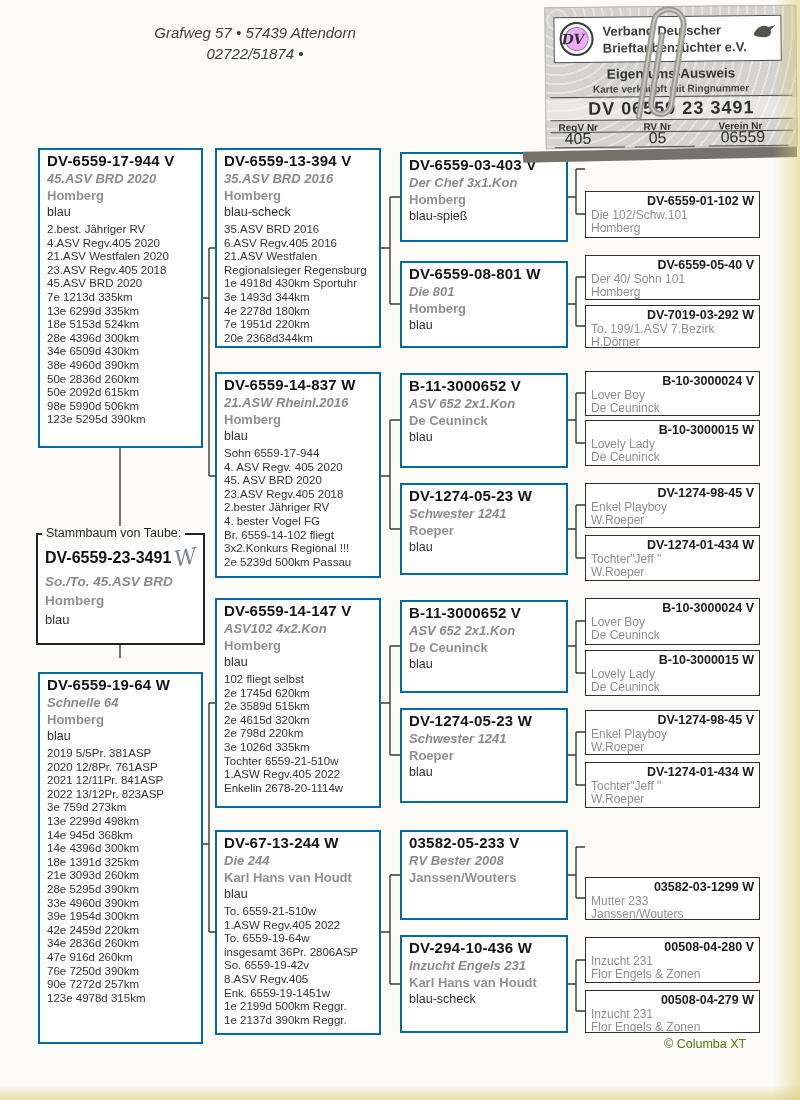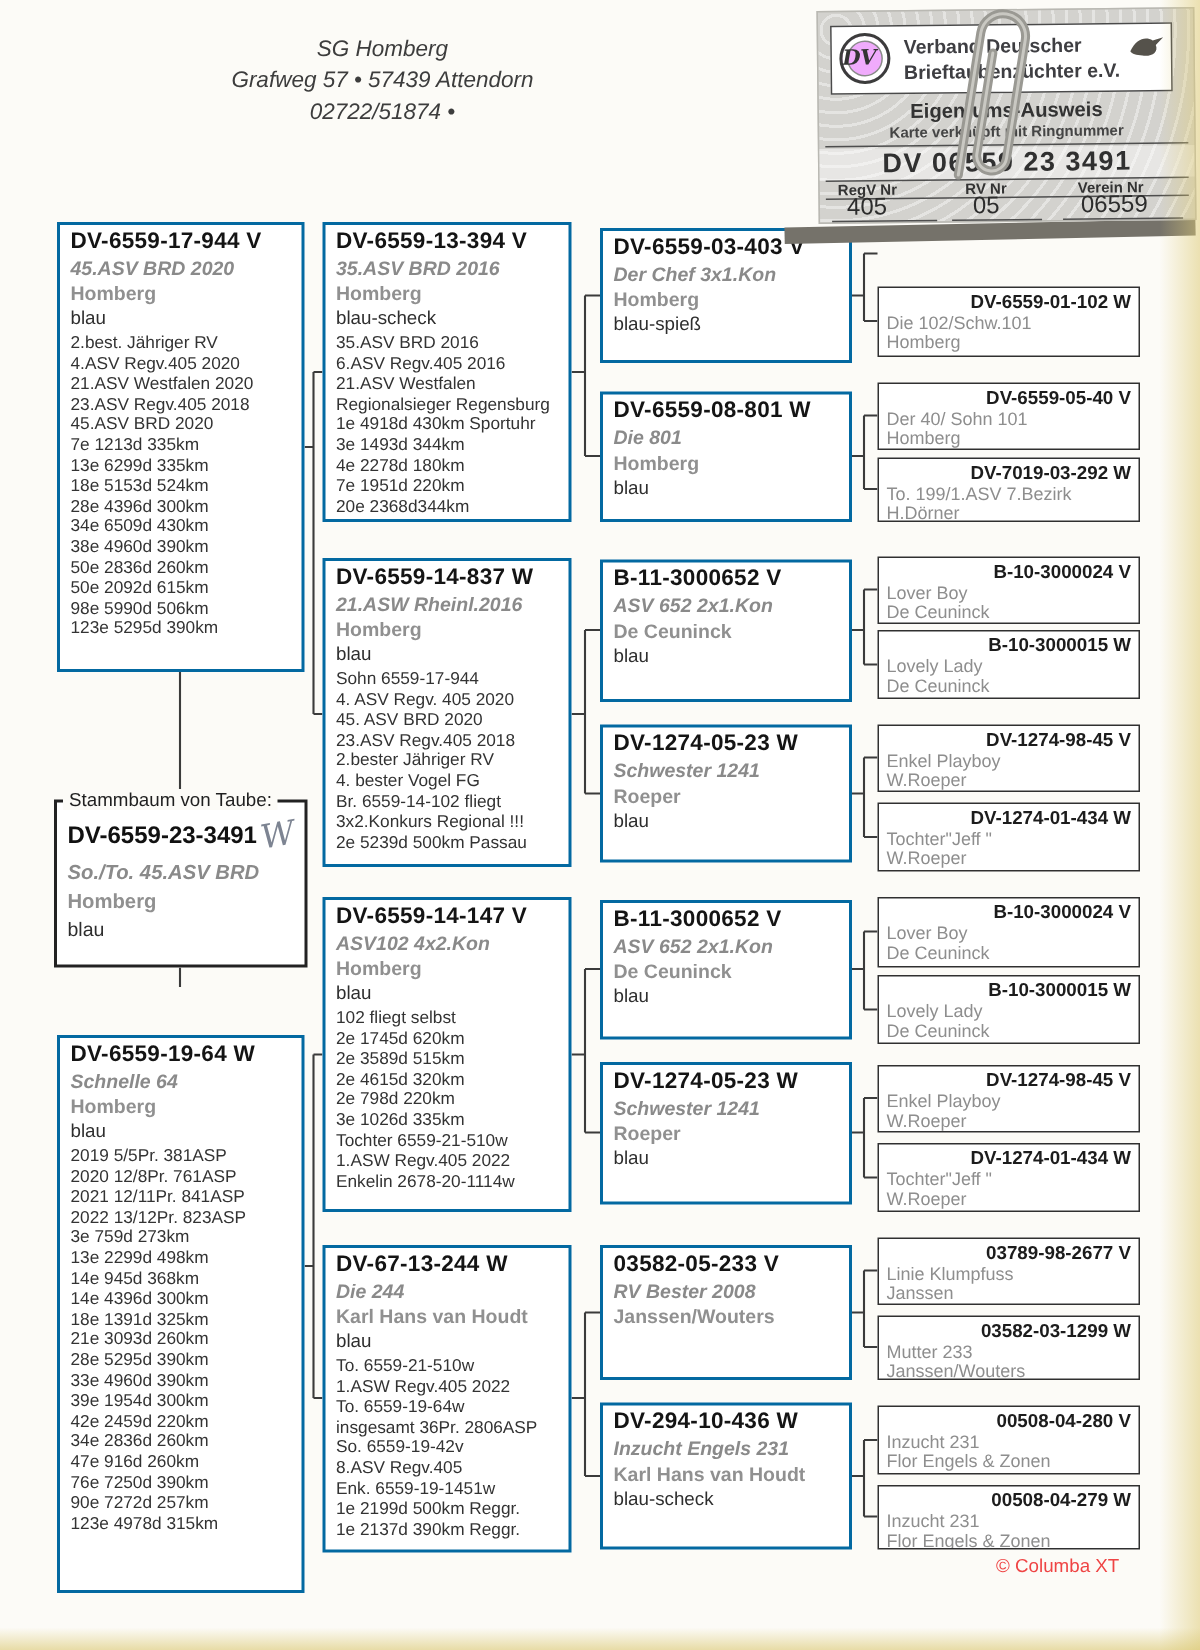--- a/index.html
+++ b/index.html
@@ -67,21 +67,21 @@
   .stamp-bar{position:absolute;left:523px;top:146px;width:274px;height:11px;background:#75726a;
              z-index:5;transform:rotate(-1.2deg);transform-origin:100% 50%;}
   .paperclip{position:absolute;left:625px;top:-6px;z-index:7;}
 
   
   .edge-right{position:absolute;right:0;top:0;width:27px;height:1100px;z-index:8;pointer-events:none;
               background:linear-gradient(to right,rgba(226,210,140,0),rgba(222,203,120,.55));}
   .edge-bottom{position:absolute;left:0;bottom:0;width:800px;height:15px;z-index:8;pointer-events:none;
                background:linear-gradient(to bottom,rgba(226,210,140,0),rgba(218,199,112,.6));}
 
-  .copyright{position:absolute;left:664px;top:1037px;font-size:12.5px;color:#ef4444;z-index:2;}
+  .copyright{position:absolute;left:664px;top:1037px;font-size:12.5px;color:#4d7c0f;z-index:2;}
 </style>
 </head>
 <body>
 
 <div id="page">
 
   <svg class="connectors" width="800" height="1100">
     <g stroke="#3b3b3b" stroke-width="1.4" fill="none">
       <path d="M120,448 V533 M120,645 V658"></path>
       <path d="M203,298 H209 M209,248 V476 M209,248 H215 M209,476 H215"></path>
@@ -95,21 +95,20 @@
       <path d="M568,420 H576 M576,393 V443 M576,393 H585 M576,443 H585"></path>
       <path d="M568,529 H576 M576,505 V558 M576,505 H585 M576,558 H585"></path>
       <path d="M568,646 H576 M576,621 V673 M576,621 H585 M576,673 H585"></path>
       <path d="M568,755 H576 M576,732 V785 M576,732 H585 M576,785 H585"></path>
       <path d="M568,875 H576 M576,847 V898 M576,847 H585 M576,898 H585"></path>
       <path d="M568,984 H576 M576,960 V1011 M576,960 H585 M576,1011 H585"></path>
     </g>
   </svg>
 
   <div class="hdr">
-    <div>SG Homberg</div>
     <div>Grafweg 57 • 57439 Attendorn</div>
     <div>02722/51874 •</div>
   </div>
 
   <div class="stamp">
     <div class="org-box">
       <div class="org-logo">DV</div>
       <div class="org-text">
         <div>Verband Deutscher</div>
         <div>Brieftaubenzüchter e.V.</div>
@@ -165,21 +164,21 @@
   </div>
 
   <div class="subject" style="left:36px;top:533px;width:169px;height:112px">
     <div class="subj-label">Stammbaum von Taube:</div>
     <span class="subj-ring">DV-6559-23-3491</span><span class="hand-w">W</span>
     <div class="subj-name">So./To. 45.ASV BRD</div>
     <div class="subj-breeder">Homberg</div>
     <div class="subj-color">blau</div>
   </div>
 
-  <div class="pbox" style="left:38px;top:690px;width:165px;height:372px">
+  <div class="pbox" style="left:38px;top:672px;width:165px;height:372px">
     <div class="ring">DV-6559-19-64 W</div>
     <div class="name">Schnelle 64</div>
     <div class="breeder">Homberg</div>
     <div class="colorline">blau</div>
     <div class="perf">2019 5/5Pr. 381ASP
 2020 12/8Pr. 761ASP
 2021 12/11Pr. 841ASP
 2022 13/12Pr. 823ASP
 3e 759d 273km
 13e 2299d 498km
@@ -356,25 +355,20 @@
   <div class="sbox" style="left:585px;top:710px;width:175px;height:45px">
     <div class="sring">DV-1274-98-45 V</div>
     <div class="sline">Enkel Playboy</div>
     <div class="sline">W.Roeper</div>
   </div>
   <div class="sbox" style="left:585px;top:762px;width:175px;height:46px">
     <div class="sring">DV-1274-01-434 W</div>
     <div class="sline">Tochter"Jeff "</div>
     <div class="sline">W.Roeper</div>
   </div>
-  <div class="sbox" style="left:585px;top:825px;width:175px;height:45px">
-    <div class="sring">03789-98-2677 V</div>
-    <div class="sline">Linie Klumpfuss</div>
-    <div class="sline">Janssen</div>
-  </div>
   <div class="sbox" style="left:585px;top:877px;width:175px;height:43px">
     <div class="sring">03582-03-1299 W</div>
     <div class="sline">Mutter 233</div>
     <div class="sline">Janssen/Wouters</div>
   </div>
   <div class="sbox" style="left:585px;top:937px;width:175px;height:46px">
     <div class="sring">00508-04-280 V</div>
     <div class="sline">Inzucht 231</div>
     <div class="sline">Flor Engels &amp; Zonen</div>
   </div>

